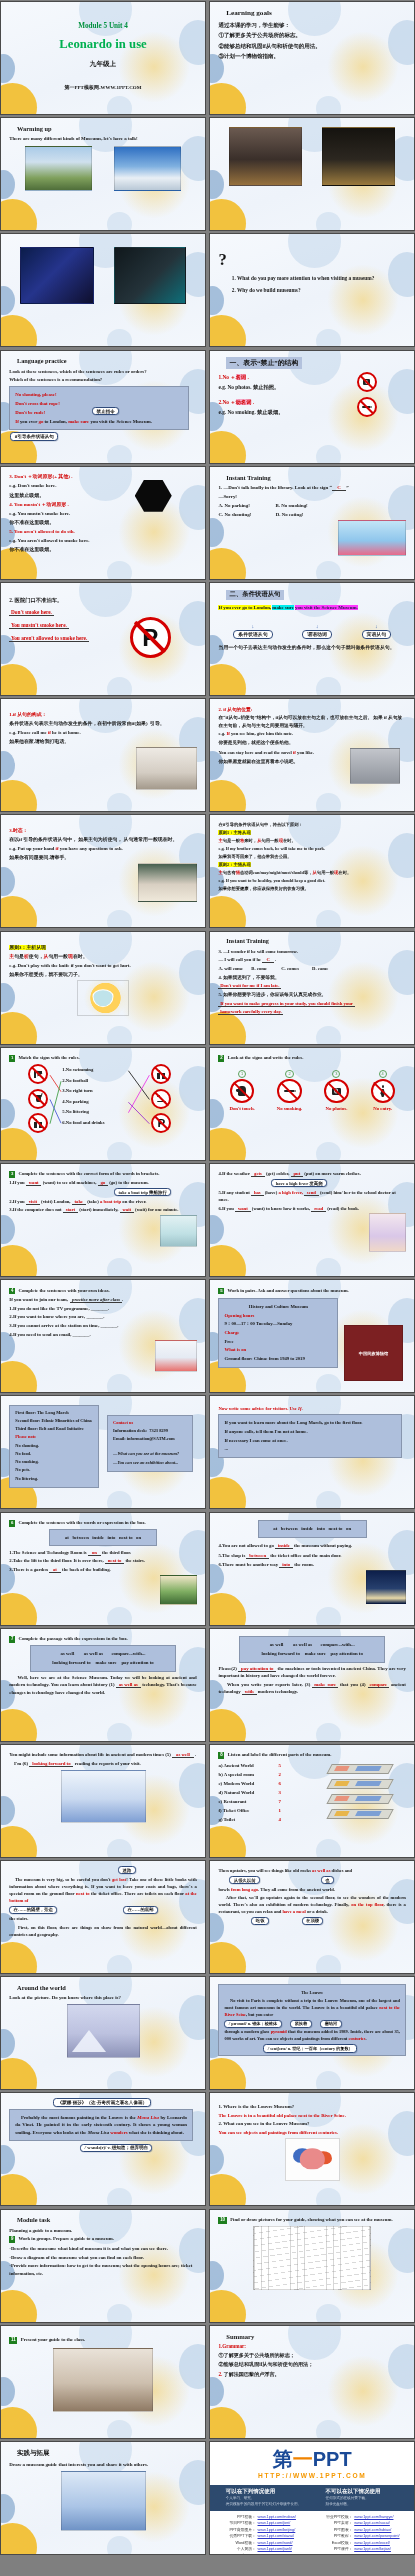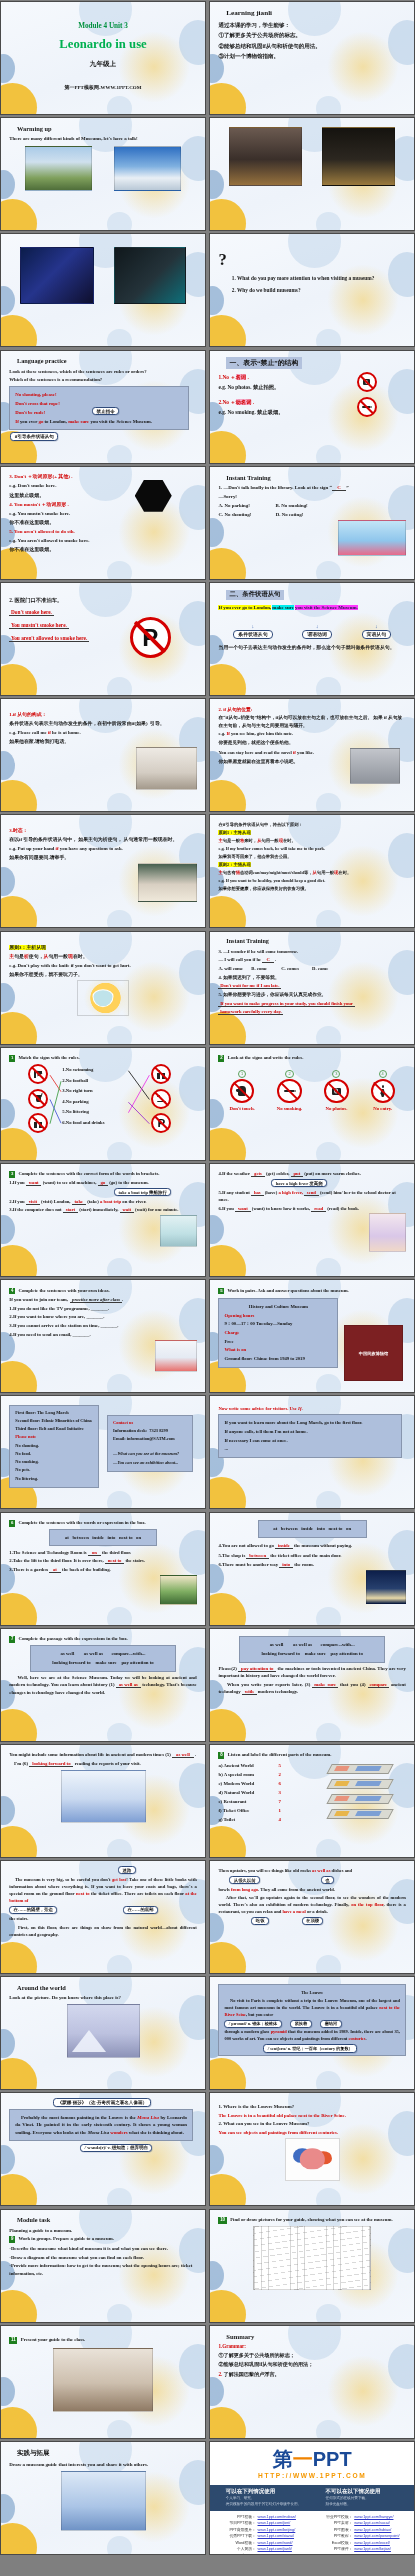--- a/index.html
+++ b/index.html
@@ -136,35 +136,35 @@
 
 <div id="grid">
     <div class="slide" style="font-size: 5px;">
       <div class="dec d1"></div>
       <div class="dec d2"></div>
       <div class="dec d3"></div>
       <div class="dec d4"></div>
       <div class="dec d5"></div>
       <div class="dec d6"></div>
       <div class="content">
-        <div class="p ac" style="font-size: 7.2px; margin-top: 14.4px;"><span class="seg c-g2" style="font-size: 7.2px;">Module 4 Unit 3</span></div>
+        <div class="p ac" style="font-size: 7.2px; margin-top: 14.4px;"><span class="seg c-g2" style="font-size: 7.2px;">Module 5 Unit 4</span></div>
         <div class="p ac" style="font-size: 12.7px; margin-top: 2.2px;"><span class="seg c-g" style="font-size: 12.7px;">Leonardo in use</span></div>
         <div class="p ac" style="font-size: 6.6px; margin-top: 4.4px;"><span class="seg" style="font-size: 6.6px;">九年级上</span></div>
         <div class="p ac" style="font-size: 5px; margin-top: 14.4px;"><span class="seg" style="font-size: 5px;">第一PPT模板网-WWW.1PPT.COM</span></div>
       </div>
     </div>
     <div class="slide" style="font-size: 5.5px;">
       <div class="dec d1"></div>
       <div class="dec d2"></div>
       <div class="dec d3"></div>
       <div class="dec d4"></div>
       <div class="dec d5"></div>
       <div class="dec d6"></div>
       <div class="content">
-        <div class="h"><span class="seg">Learning jianli</span></div>
+        <div class="h"><span class="seg">Learning goals</span></div>
         <div class="p" style="margin-top: 4.4px;"><span class="seg">通过本课的学习，学生能够：</span></div>
         <div class="p" style="margin-top: 1.7px;"><span class="seg">①了解更多关于公共场所的标志。</span></div>
         <div class="p" style="margin-top: 1.7px;"><span class="seg">②能够总结和巩固if从句和祈使句的用法。</span></div>
         <div class="p" style="margin-top: 1.7px;"><span class="seg">③计划一个博物馆指南。</span></div>
       </div>
     </div>
     <div class="slide" style="font-size: 4.9px;">
       <div class="dec d1"></div>
       <div class="dec d2"></div>
       <div class="dec d3"></div>

